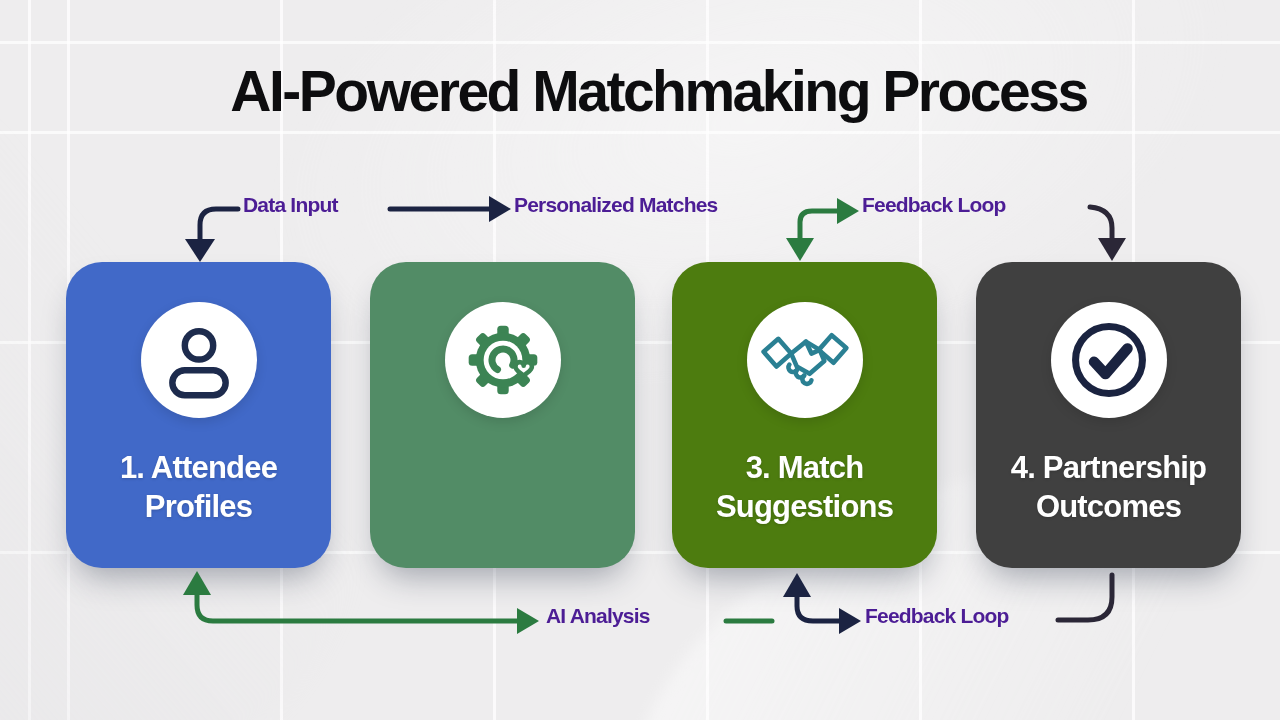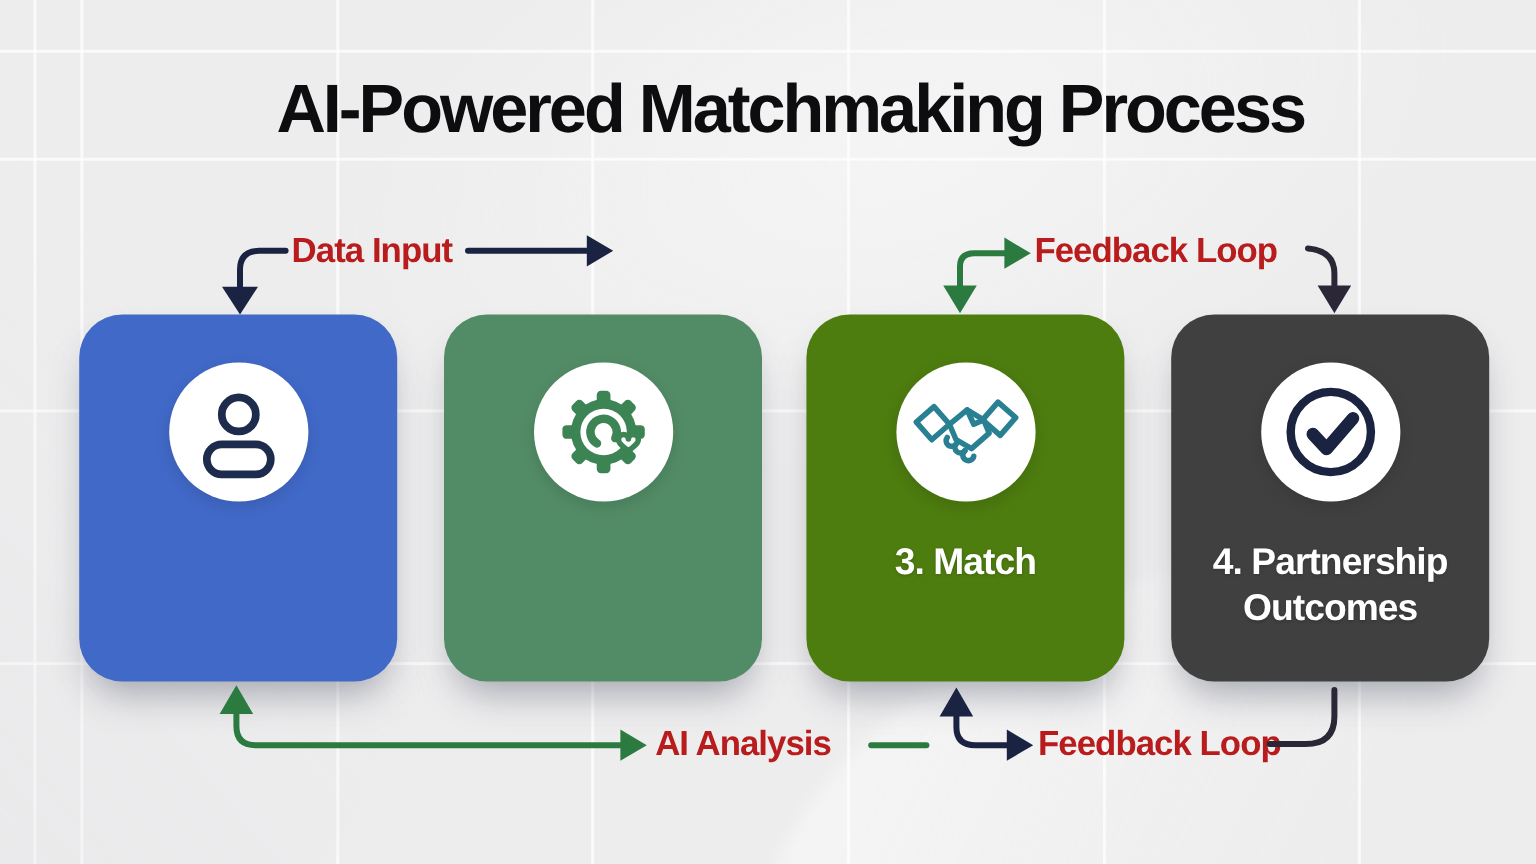--- a/index.html
+++ b/index.html
@@ -31,22 +31,22 @@
     top:90px;left:-180px;width:560px;height:700px;border-radius:50%;
     background:linear-gradient(50deg, rgba(226,225,228,.9), rgba(255,255,255,0) 65%);
     opacity:.5;filter:blur(9px);
   }
   .title{
     position:absolute;top:58px;left:0;right:0;margin:0;
     text-align:center;color:#0d0d0f;
     font-size:57px;font-weight:700;letter-spacing:-2.5px;
   }
   .flow-label{
-    position:absolute;white-space:nowrap;color:#b91c1c;
-    font-size:29px;font-weight:700;letter-spacing:-0.8px;
+    position:absolute;white-space:nowrap;color:#4c1d95;
+    font-size:21px;font-weight:700;letter-spacing:-0.8px;
   }
   .lbl-data-input{top:193px;left:243px;}
   .lbl-personalized{top:193px;left:514px;}
   .lbl-feedback-top{top:193px;left:862px;}
   .lbl-ai-analysis{top:604px;left:546px;}
   .lbl-feedback-bottom{top:604px;left:865px;}
   .connectors{position:absolute;inset:0;width:1280px;height:720px;z-index:3;}
   .step{
     position:absolute;top:262px;width:265px;height:306px;border-radius:36px;
     box-shadow:0 18px 32px -10px rgba(35,45,65,.38);
@@ -119,30 +119,35 @@
       <polygon points="797,573 783,597 811,597" fill="#1b2342" stroke="none"></polygon>
       <polygon points="861,621 839,608 839,634" fill="#1b2342" stroke="none"></polygon>
     </g>
 
     <g stroke="#2b2737" stroke-width="5">
       <path d="M1058,620 H1088 Q1112,620 1112,597 V575" stroke-linecap="round"></path>
     </g>
   </svg>
 
   <div class="flow-label lbl-data-input">Data Input</div>
+  <div class="flow-label lbl-personalized">Personalized Matches</div>
   <div class="flow-label lbl-feedback-top">Feedback Loop</div>
   <div class="flow-label lbl-ai-analysis">AI Analysis</div>
   <div class="flow-label lbl-feedback-bottom">Feedback Loop</div>
 
   <div class="step s1">
     <div class="icon-circle">
       <svg width="86" height="86" viewBox="0 0 100 100" fill="none">
         <circle cx="50" cy="33" r="16.5" stroke="#1d2b4d" stroke-width="7.5"></circle>
         <rect x="19" y="62" width="62" height="29" rx="14.5" stroke="#1d2b4d" stroke-width="7.5"></rect>
       </svg>
+    </div>
+    <div class="step-label">
+      <span>1. Attendee</span><br>
+      <span>Profiles</span>
     </div>
   </div>
 
   <div class="step s2">
     <div class="icon-circle">
       <svg width="88" height="88" viewBox="0 0 100 100" fill="none">
         <g fill="#3c8454" stroke="none">
           <g transform="rotate(0 50 50)">
               <rect x="43.5" y="11" width="13" height="14" rx="4"></rect>
             </g>
@@ -183,20 +188,21 @@
         <path d="M95,37 L79,23 L65,39 L81,53 Z"></path>
         <path d="M35,43 L51,30 L66,39 L71,51 L55,65 L41,57 Z"></path>
         <path d="M51,30 L57,43 L66,39"></path>
         <path d="M33,55 a5,5 0 1 0 8,6"></path>
         <path d="M41,61 a5,5 0 1 0 8,6"></path>
         <path d="M49,67 a5,5 0 1 0 8,5"></path>
       </svg>
     </div>
     <div class="step-label">
       <span>3. Match</span><br>
+      <span>Suggestions</span>
     </div>
   </div>
 
   <div class="step s4">
     <div class="icon-circle">
       <svg width="88" height="88" viewBox="0 0 100 100" fill="none">
         <circle cx="50" cy="50" r="38" stroke="#1a2340" stroke-width="8"></circle>
         <path d="M33,52 L46,66 L71,37" stroke="#1a2340" stroke-width="12" stroke-linecap="round" stroke-linejoin="round"></path>
       </svg>
     </div>

